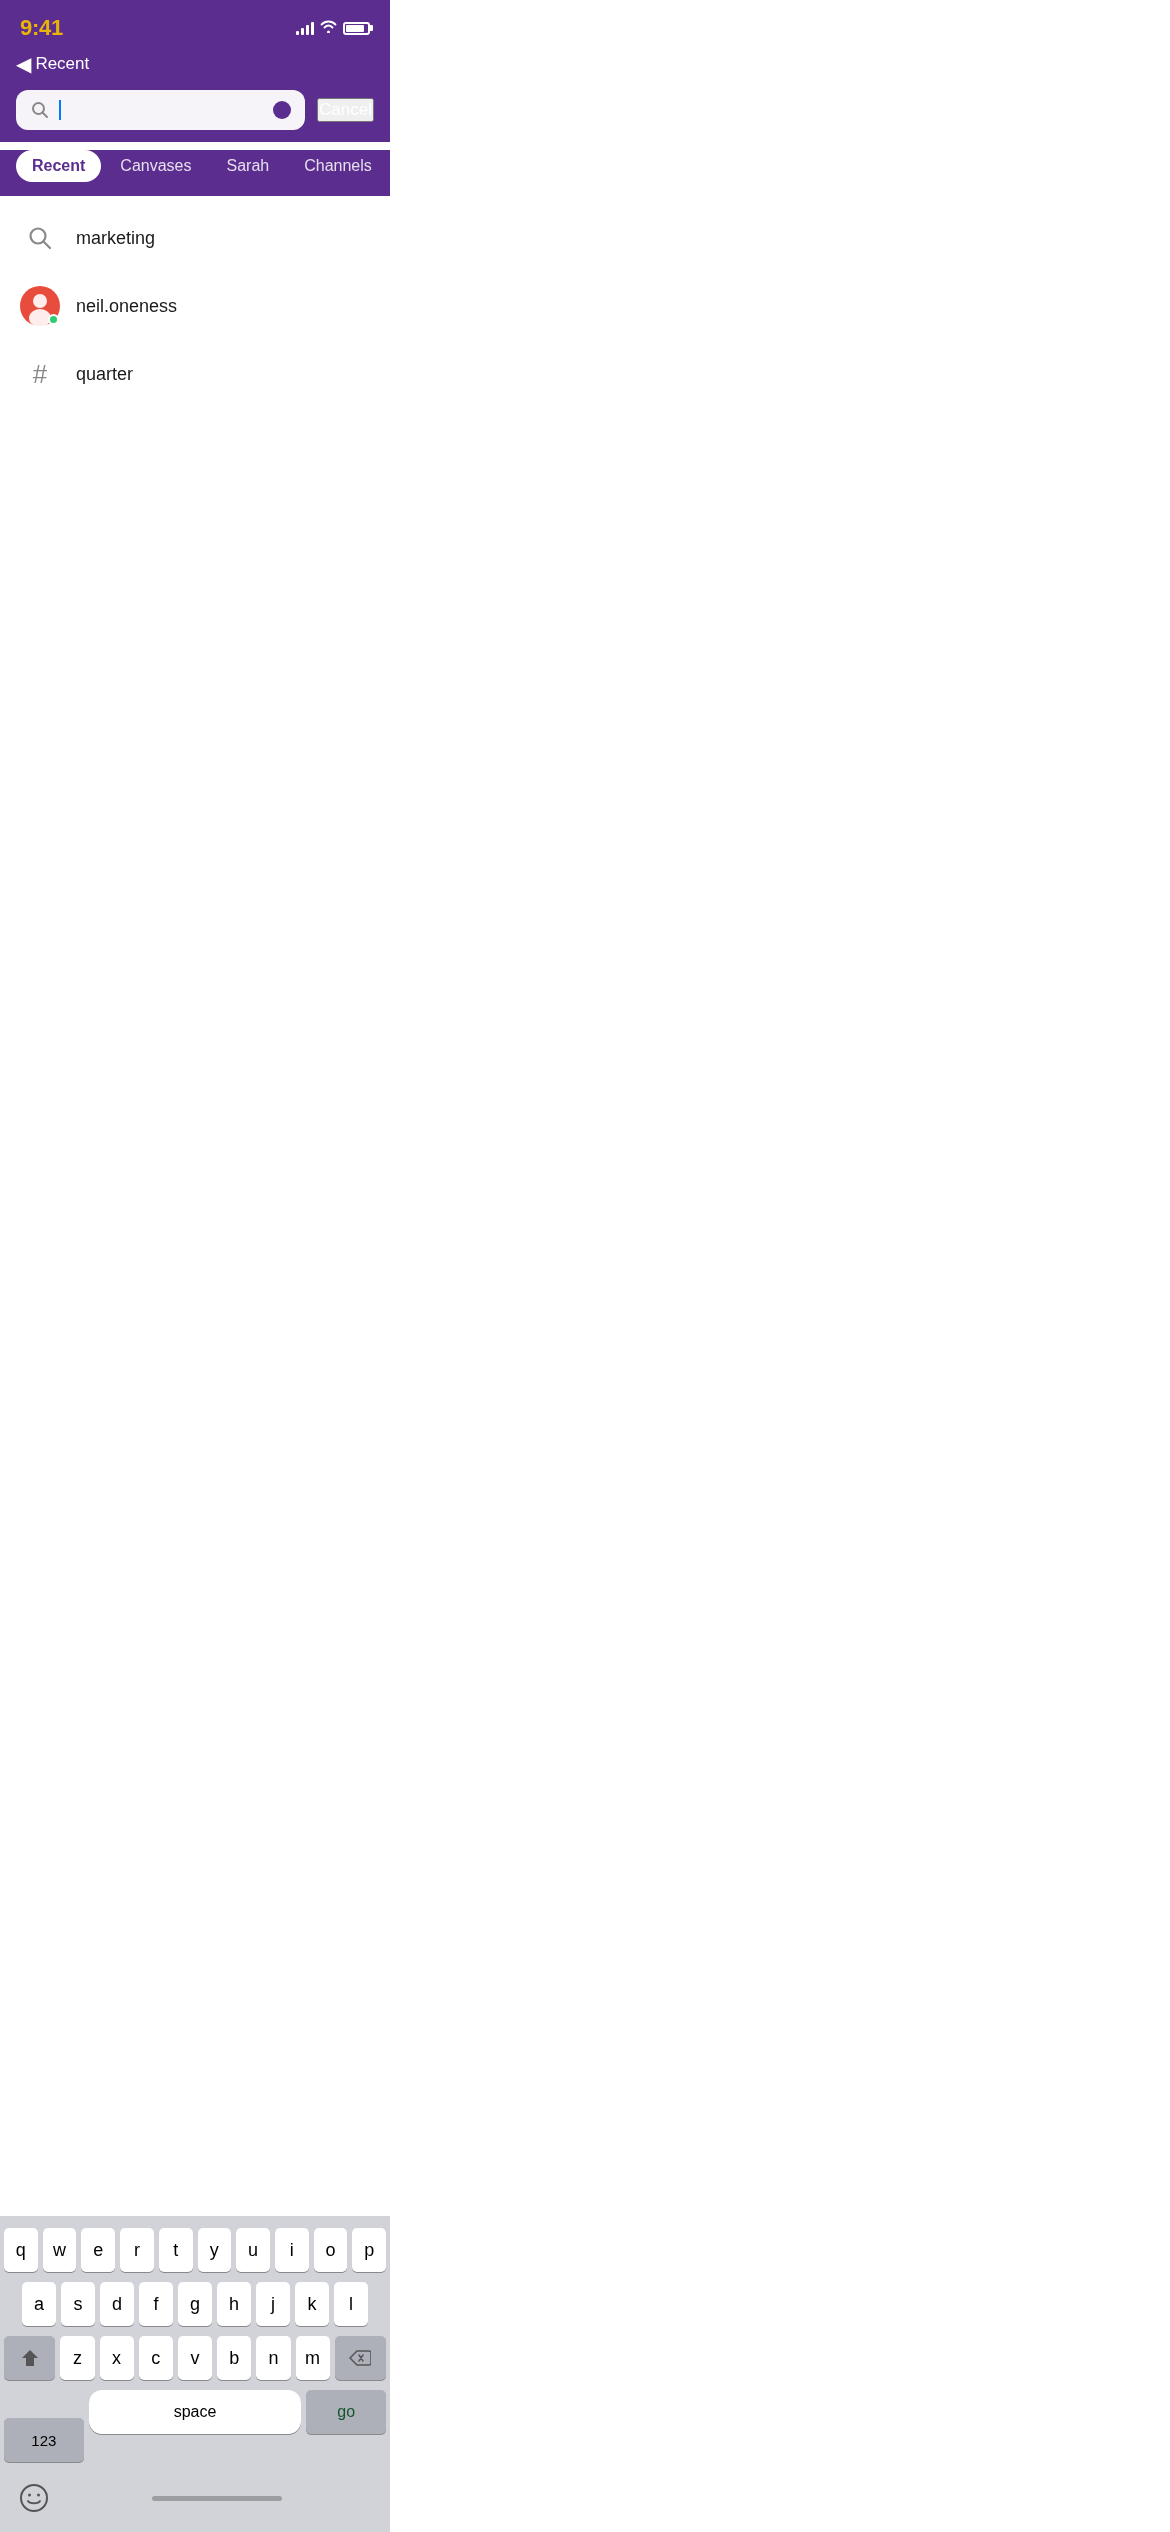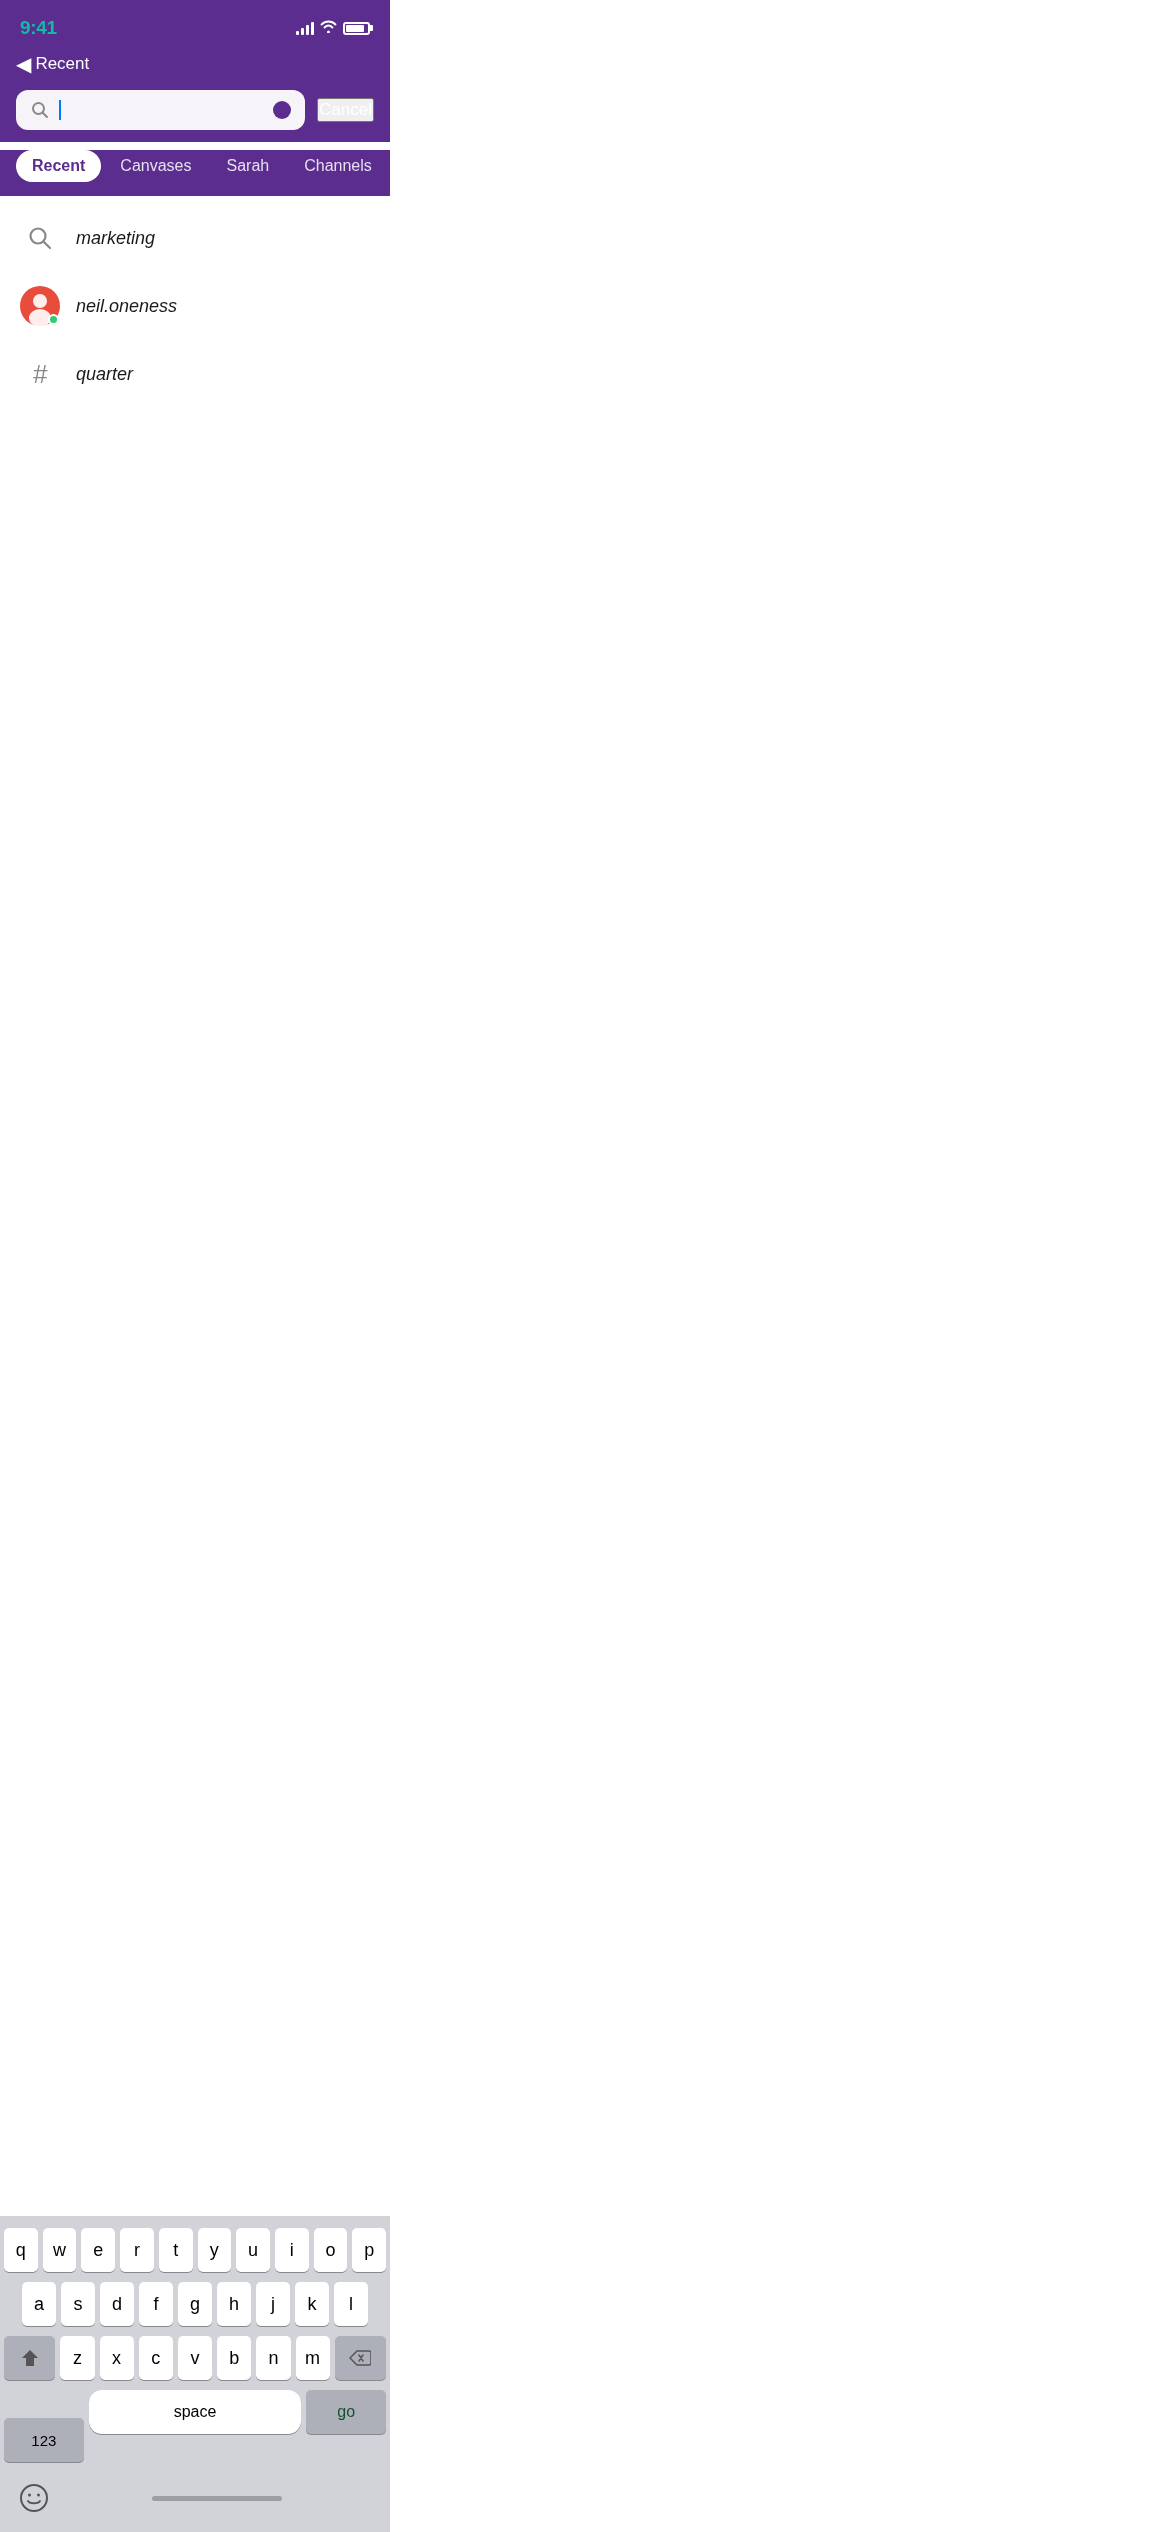--- a/index.html
+++ b/index.html
@@ -17,23 +17,23 @@
     .status-bar {
       background: #5b2d8e;
       display: flex;
       justify-content: space-between;
       align-items: center;
       padding: 12px 20px 6px 20px;
       height: 50px;
     }
 
     .status-time {
-      font-size: 19px;
+      font-size: 22px;
       font-weight: 600;
-      color: #14b8a6;
+      color: #eab308;
       letter-spacing: -0.3px;
     }
 
     .status-icons {
       display: flex;
       align-items: center;
       gap: 6px;
     }
 
     .signal-bars {
@@ -289,21 +289,20 @@
 
     .key.num-key {
       flex: 1.5;
       font-size: 15px;
       color: #000;
       margin-top: 28px;
     }
 
     .content-area {
       padding-bottom: 310px;
-      font-style: italic;
     }
 
     
     .search-svg {
       width: 20px;
       height: 20px;
     }
   </style>
 </head>
 <body>

